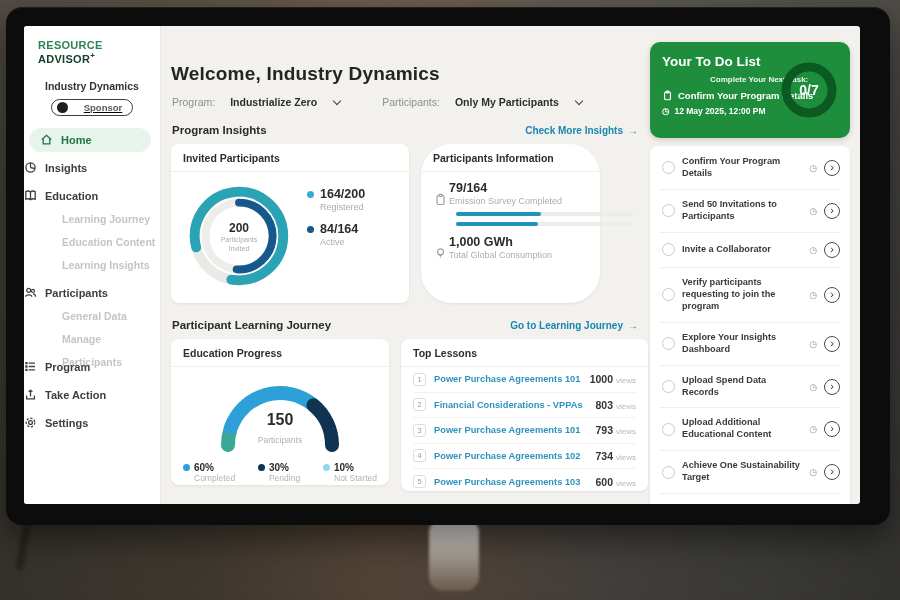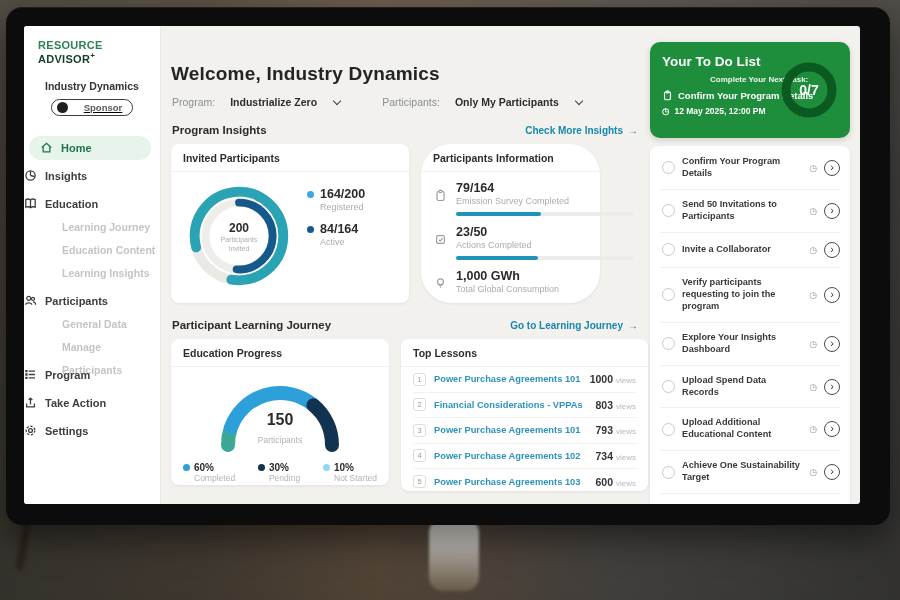--- a/index.html
+++ b/index.html
@@ -17,21 +17,21 @@
 
   
   .sidebar { position:absolute; left:0; top:0; width:137px; height:100%; background:#ffffff; border-right:1px solid #e9e8e5; }
   .logo { margin:13px 0 0 14px; font-size:11px; font-weight:800; letter-spacing:.3px; }
   .logo .p1 { color:#2e8257; } .logo .p2 { color:#16402b; } .logo sup { font-size:8px; color:#16402b; }
   .org { margin-top:15px; text-align:center; font-size:10.5px; font-weight:700; color:#333; }
   .sponsor { margin:7px auto 0; width:max-content; display:flex; align-items:center; gap:16px;
     border:1.3px solid #3d3d3d; border-radius:11px; padding:2px 10px 2px 5px;text-decoration:underline; }
   .sponsor-dot { width:11px; height:11px; border-radius:50%; background:#1f1f1f; }
   .sponsor-label { font-size:9.5px; color:#5a5a5a; font-weight:600; }
-  nav { margin-top:20px; }
+  nav { margin-top:12px; }
   .nav-item { display:flex; align-items:center; gap:8px; height:24px; padding-left:0; font-size:11px; font-weight:700; color:#3d3d3d; cursor:pointer; }
   .nav-item.active { background:#e7f4ec; border-radius:13px; margin:0 9px 0 5px; padding-left:11px; color:#1f7547; }
   .nav-item svg { flex:none; }
   .nav-sub { height:23px; line-height:23px; padding-left:38px; font-size:10.5px; font-weight:600; color:#c3c5c5; cursor:pointer; }
   .gap4 { height:4px; }
 
   
   .main { position:absolute; left:137px; top:12px; width:489px; height:100%; }
   h1 { margin:25px 0 0 10px; font-size:19px; font-weight:800; color:#242424; letter-spacing:.2px; }
   .filters { display:flex; gap:42px; margin:11px 0 0 11px; align-items:center; }
@@ -51,21 +51,21 @@
   .donut-center { position:absolute; left:0; top:44px; width:120px; text-align:center; }
   .donut-center b { font-size:12px; color:#2b2b2b; display:block; }
   .donut-center span { font-size:7px; color:#aaadaf; display:block; line-height:1.35; }
   .d-legend { margin-left:8px; }
   .d-item { display:flex; align-items:flex-start; gap:6px; margin-top:10px; }
   .dot { width:7px; height:7px; border-radius:50%; margin-top:4px; flex:none; }
   .d-val { font-size:12.5px; font-weight:800; color:#2b2b2b; }
   .d-lab { font-size:9px; color:#a9adaf; margin-top:1px; }
 
   .card-info { width:179px; height:159px;border-radius:31px; }
-  .stat { display:flex; gap:9px; align-items:center; padding:0 0 0 13px; }
+  .stat { display:flex; gap:2px; align-items:flex-end; padding:0 0 0 13px; }
   .stat svg { margin-top:3px; flex:none; }
   .s-val { font-size:12.5px; font-weight:800; color:#2b2b2b; }
   .s-lab { font-size:9px; color:#a9adaf; margin-top:1px; }
   .bar { height:4px; width:178px; background:#ececea; border-radius:2px; margin:6px 0 0 35px; }
   .bar i { display:block; height:100%; background:#1f93bc; border-radius:2px; }
 
   .card-gauge { width:218px; height:146px; }
   .gauge-wrap { position:relative; width:140px; margin:6px auto 0; height:86px; }
   .gauge-center { position:absolute; left:0; top:38px; width:140px; text-align:center; }
   .gauge-center b { font-size:16px; font-weight:800; color:#2b2b2b; display:block; }
@@ -256,30 +256,20 @@
                     <rect x="5" y="1.3" width="3" height="2.2" rx="0.8" fill="#fff"></rect>
                   </svg>
                 <span>
                   <div class="s-val">79/164</div>
                   <div class="s-lab">Emission Survey Completed</div>
                 </span>
               </div>
               <div class="bar">
                   <i style="width:48%"></i>
                 </div>
-              <div class="stat" style="margin-top:9px">
-                <svg width="13" height="13" viewBox="0 0 13 13" fill="none" stroke="#9aa0a3" stroke-width="1.2">
-                    <rect x="2.6" y="2.6" width="7.8" height="7.8" rx="1.6"></rect>
-                    <path d="M4.8,6.7 l1.4,1.4 l2.4,-2.9"></path>
-                  </svg>
-                <span>
-                  <div class="s-val">23/50</div>
-                  <div class="s-lab">Actions Completed</div>
-                </span>
-              </div>
               <div class="bar">
                   <i style="width:46%"></i>
                 </div>
               <div class="stat" style="margin-top:9px">
                 <svg width="13" height="13" viewBox="0 0 13 13" fill="none" stroke="#9aa0a3" stroke-width="1.2">
                     <circle cx="6.5" cy="4.8" r="3"></circle>
                     <path d="M5.3,8.4 h2.4 M5.8,10.2 h1.4"></path>
                   </svg>
                 <span>
                   <div class="s-val">1,000 GWh</div>

